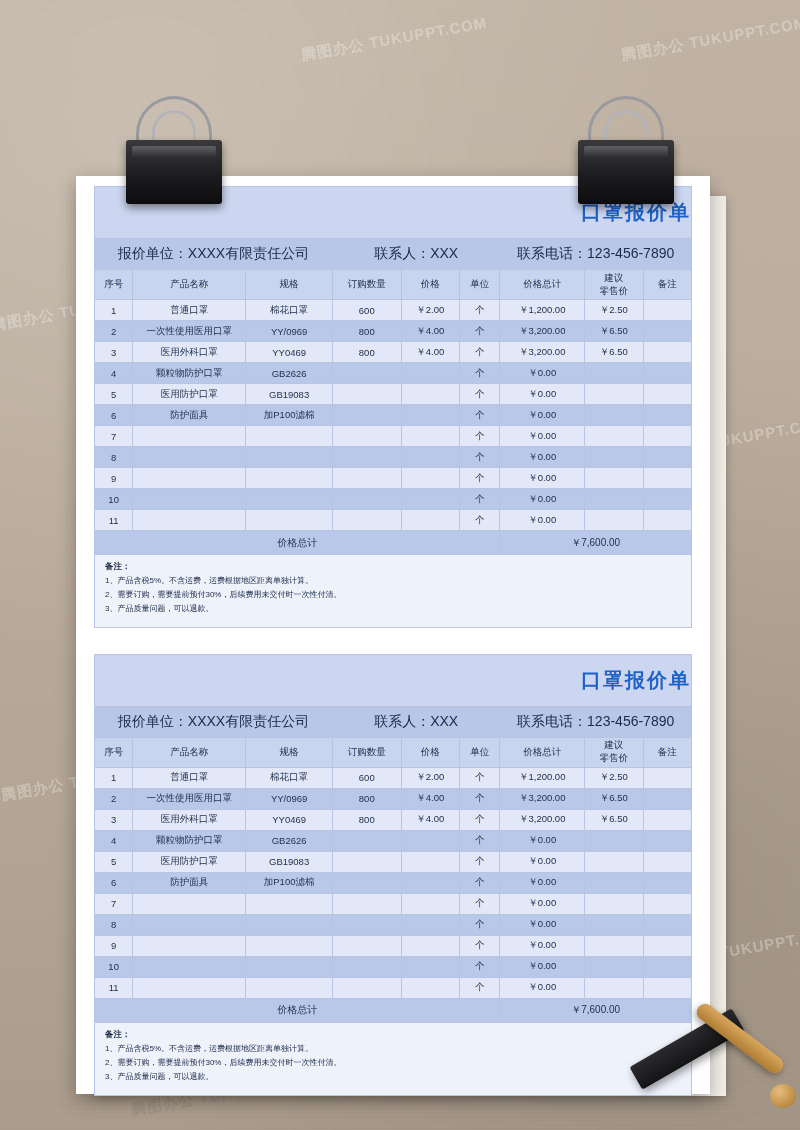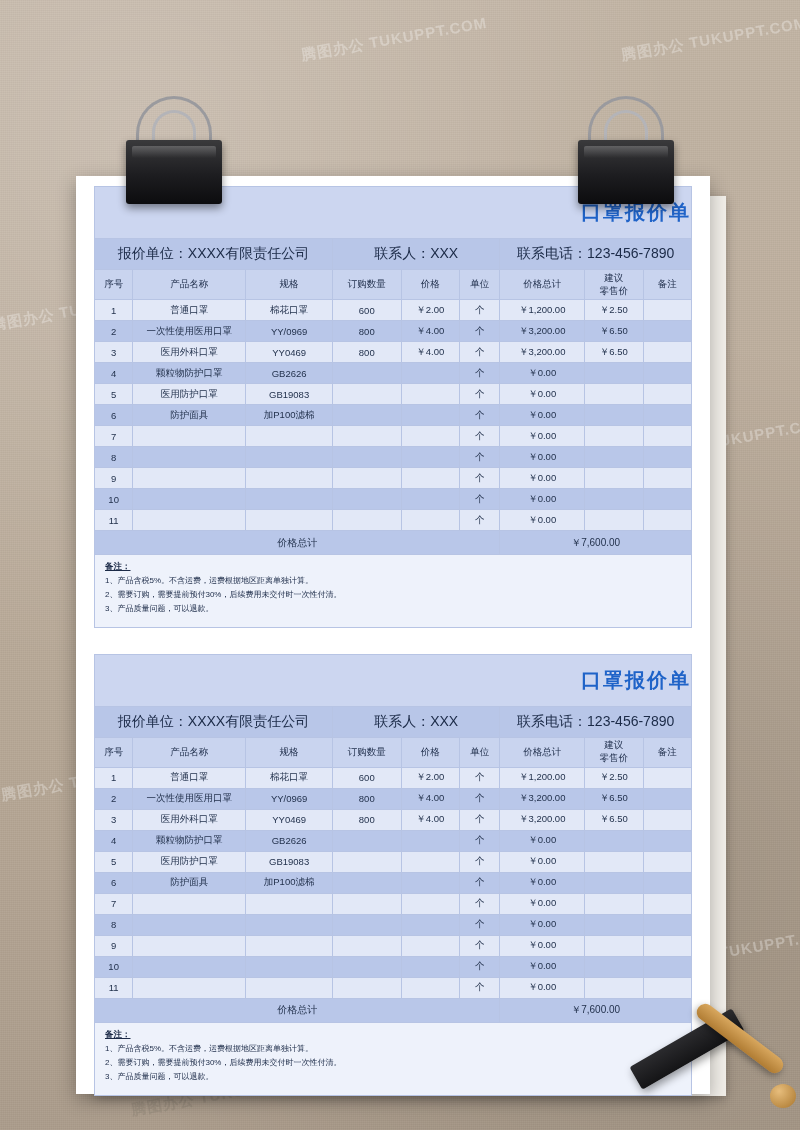--- a/index.html
+++ b/index.html
@@ -124,21 +124,21 @@
 
   .notes {
     border: 1px solid #b7c4e4;
     border-top: none;
     background: #eef2fb;
     padding: 6px 10px 9px 10px;
     font-size: 8px;
     color: #1b2a47;
     line-height: 1.35;
   }
-  .notes .nt-title { font-weight: bold; margin-bottom: 4px; font-size: 8.5px; text-decoration: underline; }
+  .notes .nt-title { font-weight: bold; margin-bottom: 4px; font-size: 8.5px; }
   .notes .nt { margin: 3px 0 3px 0; }
 
   
   .clip { position: absolute; pointer-events: none; }
   .clip .body {
     position: absolute;
     left: 0; top: 44px;
     width: 96px; height: 64px;
     background: linear-gradient(180deg, #3a3a3c 0%, #1d1d20 55%, #0c0c0e 100%);
     border-radius: 3px;

